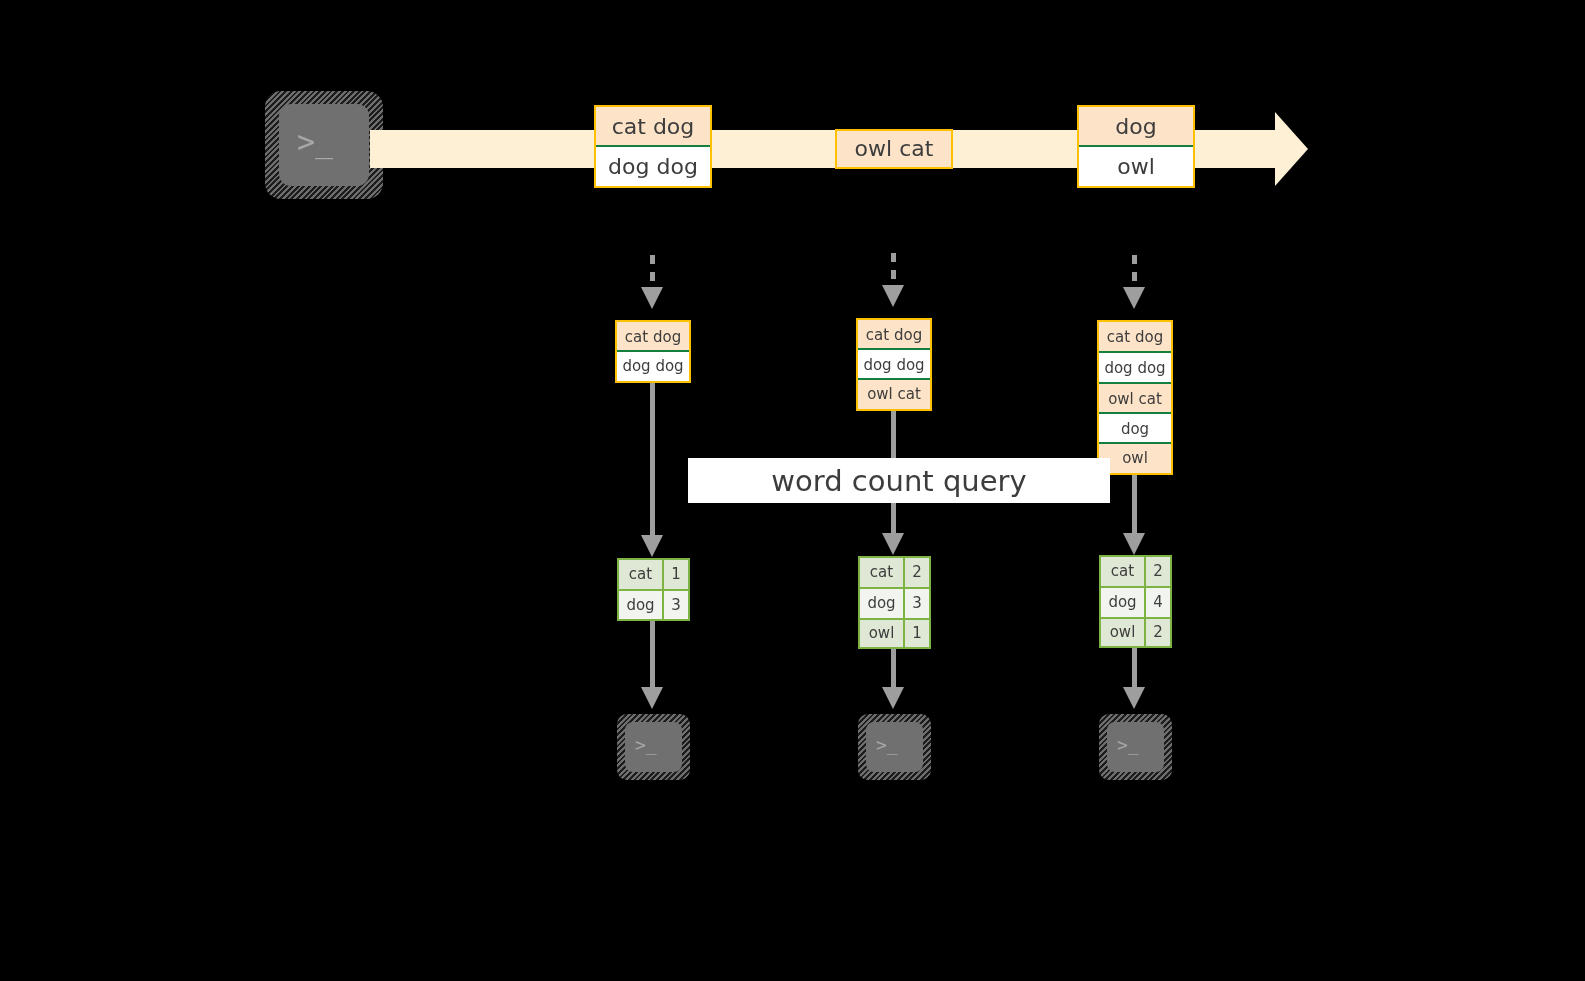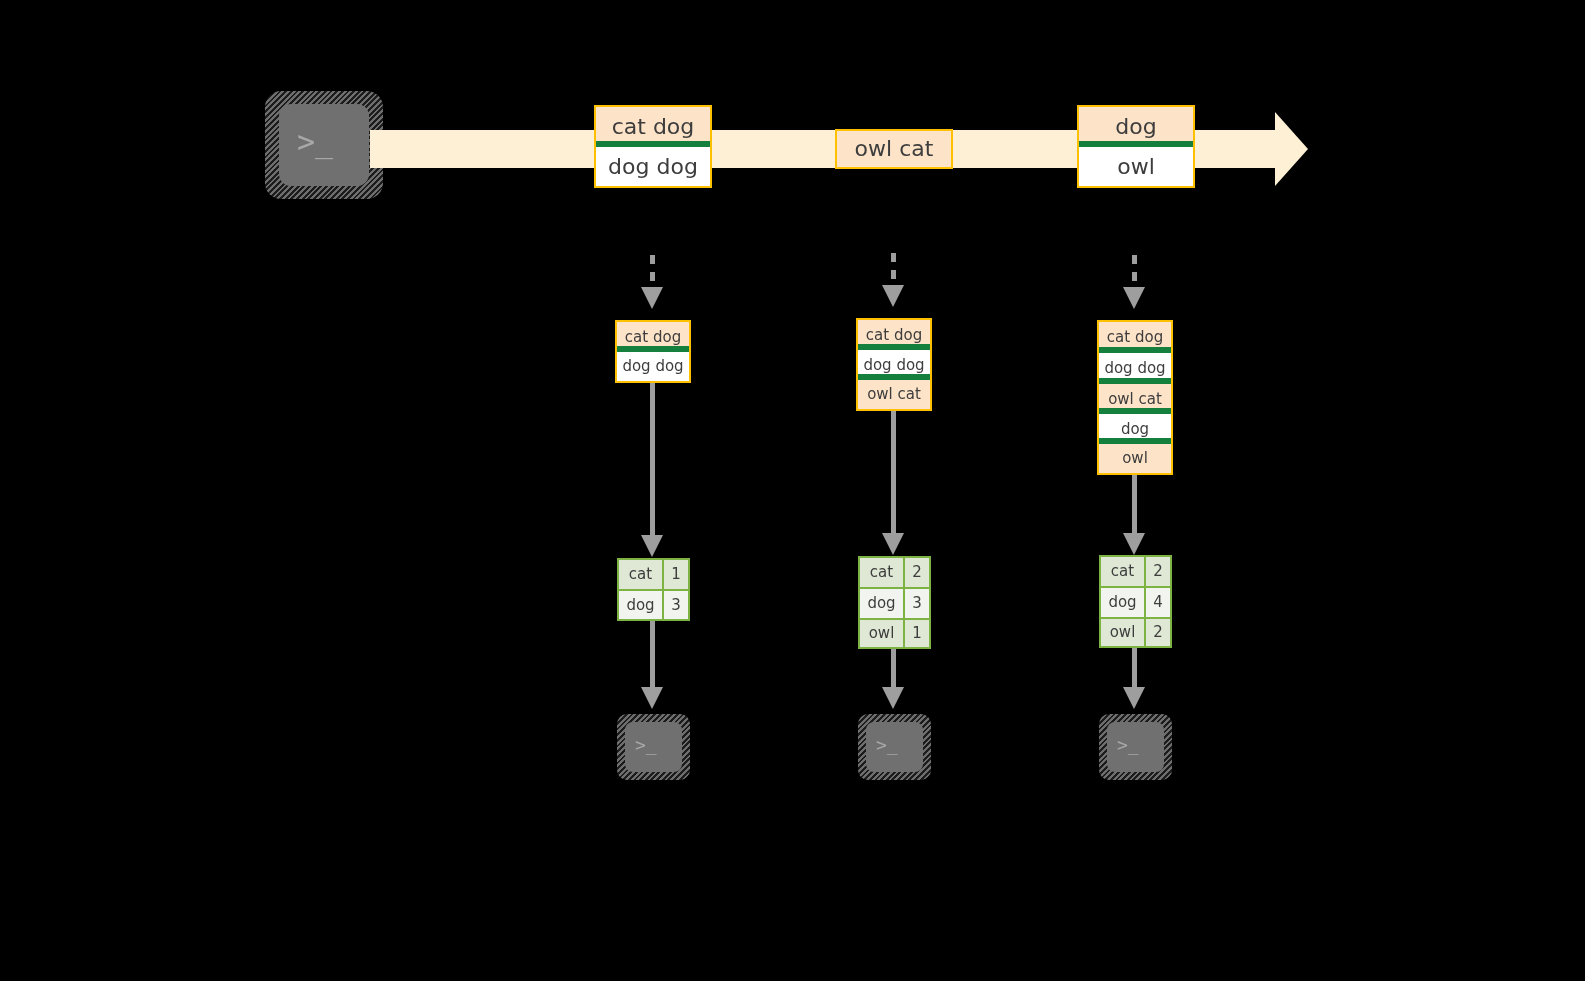--- a/index.html
+++ b/index.html
@@ -55,21 +55,21 @@
 
   
   .evt-stack {
     position: absolute;
     box-sizing: border-box;
     border: 2px solid #ffc000;
     background: #ffc000;
   }
   .evt-cell {
     box-sizing: border-box;
-    border-bottom: 6px solid #15803d;
+    border-bottom: 2px solid #15803d;
     color: #3d3d3d;
     text-align: center;
     white-space: nowrap;
     overflow: hidden;
   }
   .evt-cell:last-child { border-bottom: none; }
   .evt-cell.sh-a { background: #fde3c8; }
   .evt-cell.sh-b { background: #ffffff; }
 
   
@@ -249,14 +249,17 @@
   </div>
 
   <div class="conn-line" style="left:1132px; top:648px; width:5px; height:41px;"></div>
   <div class="conn-head" style="left:1123px; top:687px; border-width:22px 11px 0 11px;"></div>
 
   <div class="terminal" style="left:1099px; top:714px; width:73px; height:66px; border-radius:10px;">
     <div class="screen" style="left:8px; top:8px; right:8px; bottom:8px; border-radius:8px;"></div>
     <div class="prompt" style="left:18px; top:22px; font-size:18px;">&gt;_</div>
   </div>
 
+  <div class="query-banner" style="left:688px; top:458px; width:422px; height:45px; font-size:29px;">
+    <span>word count query</span>
+  </div>
 
 </div>
 
 </body></html>

